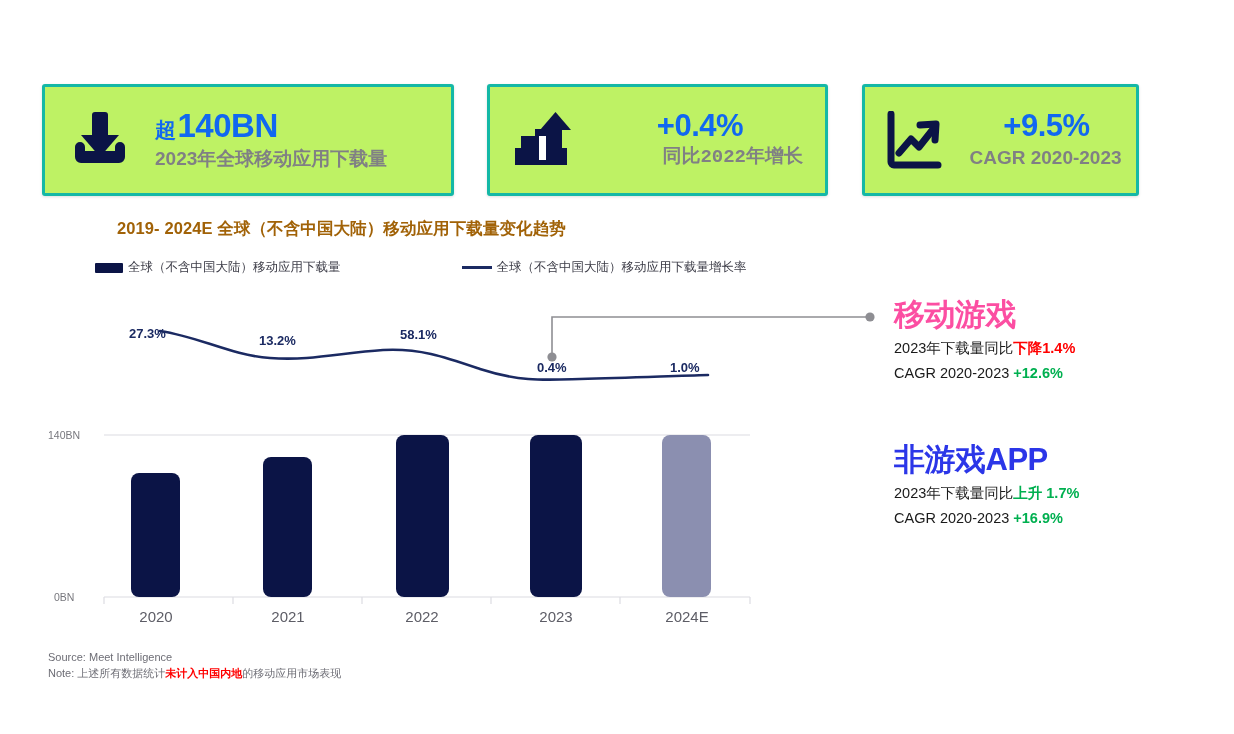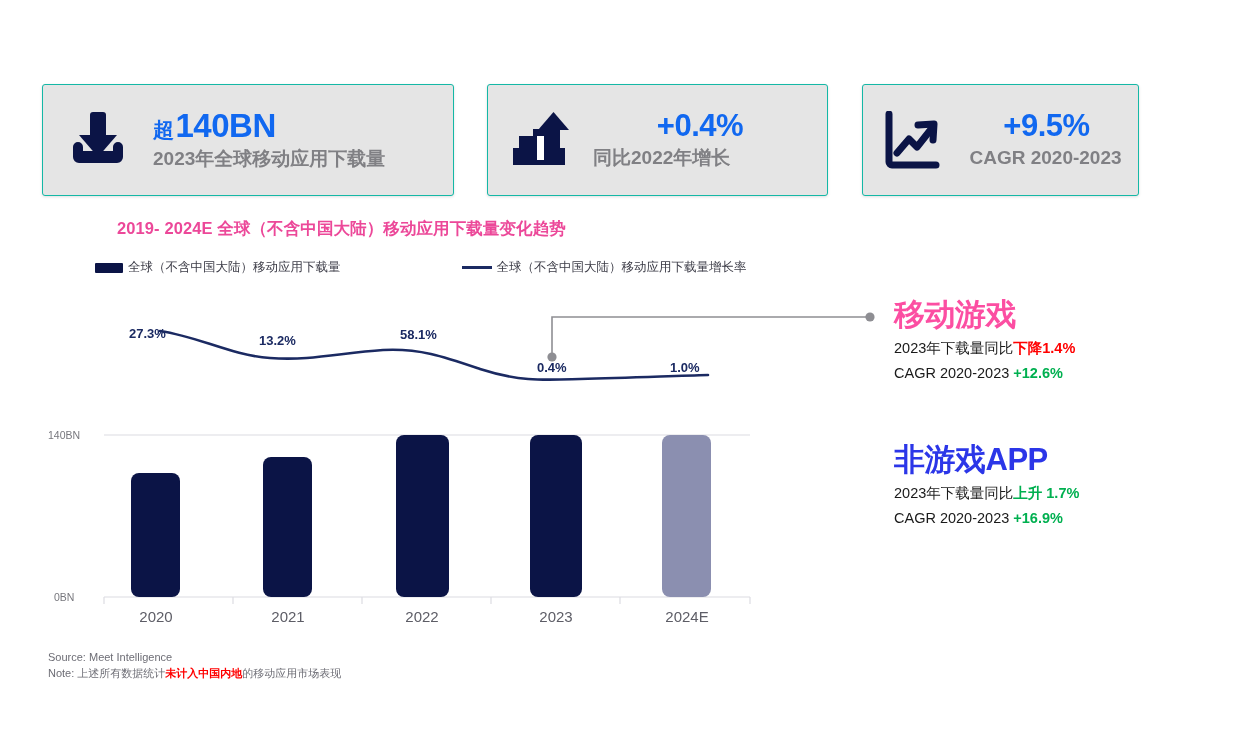--- a/index.html
+++ b/index.html
@@ -16,22 +16,22 @@
   }
 
   
   .kpi-row {
     position: absolute;
     left: 0; top: 0;
     width: 1234px; height: 200px;
   }
   .kpi-card {
     position: absolute;
-    background: #e5e5e5;
-    border: 1px solid #14b8a6;
+    background: #bef264;
+    border: 3px solid #14b8a6;
     border-radius: 3px;
     box-shadow: 0 1px 3px rgba(0,0,0,0.13);
     display: flex;
     align-items: center;
     box-sizing: border-box;
   }
   #kpi-card-1 { left: 42px;  top: 84px; width: 412px; height: 112px; }
   #kpi-card-2 { left: 487px; top: 84px; width: 341px; height: 112px; }
   #kpi-card-3 { left: 862px; top: 84px; width: 277px; height: 112px; }
 
@@ -60,30 +60,30 @@
   #kpi-card-2 .kpi-value { font-size: 31px; text-align: center; padding-right: 22px; }
   #kpi-card-3 .kpi-value { font-size: 31px; text-align: center; padding-right: 10px; }
 
   .kpi-label {
     color: #808084;
     font-weight: bold;
     font-size: 19px;
     line-height: 1.25;
     margin-top: 4px;
   }
-  #kpi-card-2 .kpi-label { text-align: left; padding-right: 22px; }
+  #kpi-card-2 .kpi-label { text-align: right; padding-right: 22px; font-family: Liberation Mono, monospace; }
   #kpi-card-3 .kpi-label { text-align: center; padding-right: 10px; }
 
   
   .chart-title {
     position: absolute;
     left: 117px; top: 218px;
     font-size: 16.5px;
     font-weight: bold;
-    color: #ec4899;
+    color: #a16207;
     letter-spacing: 0.1px;
   }
   .legend {
     position: absolute;
     left: 95px; top: 259px;
     display: flex;
     align-items: center;
     font-size: 12.5px;
     color: #3b3b46;
     gap: 16px;

